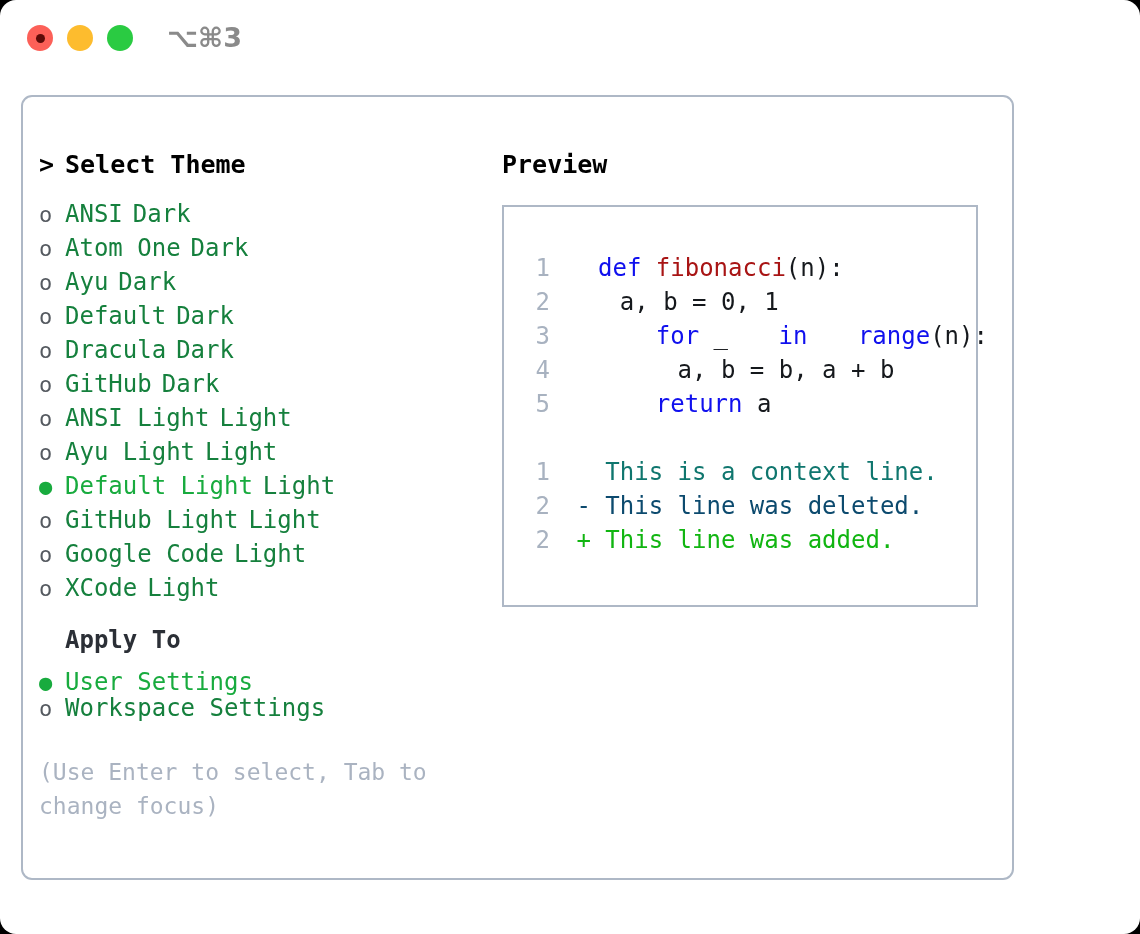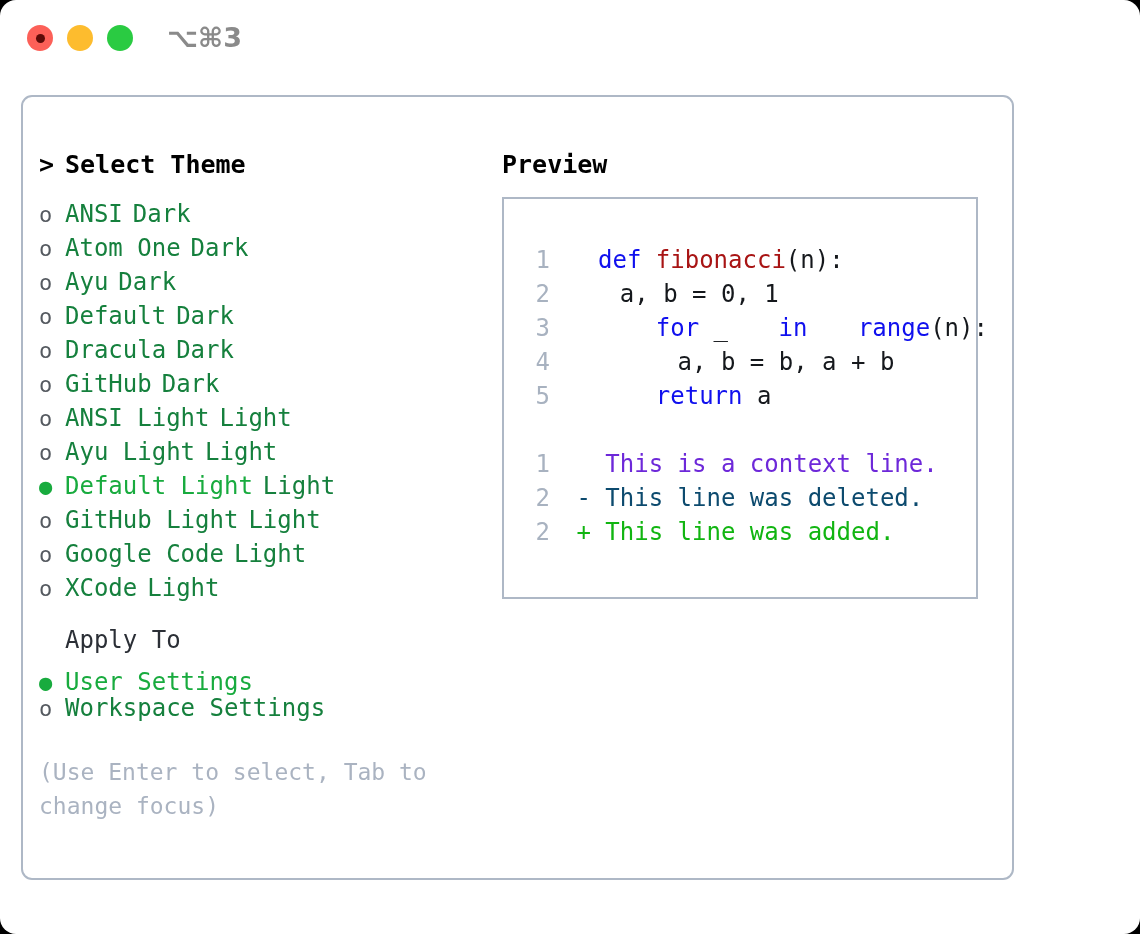--- a/index.html
+++ b/index.html
@@ -126,20 +126,21 @@
   }
   .section-label {
     display: flex;
     align-items: baseline;
     height: 34px;
     line-height: 34px;
     font-size: 24px;
     color: #2b2f36;
     white-space: pre;
     padding-left: 26px;
+    font-weight: bold;
   }
   .spacer { height: 32px; }
   .hint {
     margin-top: 30px;
     font-size: 23px;
     color: #aab3c1;
     line-height: 34px;
     width: 410px;
     white-space: pre-wrap;
   }
@@ -148,21 +149,21 @@
   .right-col {
     position: absolute;
     left: 479px; top: 50px;
     width: 490px;
   }
   .preview-title {
     font-size: 25px;
     font-weight: bold;
     color: #000000;
     line-height: 36px;
-    margin-bottom: 14px;
+    margin-bottom: 22px;
   }
   .preview-box {
     width: 476px;
     height: 402px;
     border: 2px solid #aeb8c6;
     box-sizing: border-box;
     background: #ffffff;
     padding: 44px 0 0 0;
   }
   .code-line {
@@ -177,21 +178,21 @@
     display: inline-block;
     width: 26px;
     text-align: right;
     color: #a8b2c0;
     flex: 0 0 26px;
     margin-right: 12px;
   }
   .kw   { color: #1010ee; margin-left: 36px; }
   .fn   { color: #a81414; }
   .plain{ color: #15181c; }
-  .ctx  { color: #6d28d9; margin-top: 40px; }
+  .ctx  { color: #0f766e; margin-top: 40px; }
   .del  { color: #0c4a6e; }
   .add  { color: #11b511; }
   .blank-line { height: 34px; }
 </style>
 </head>
 <body>
 
 <div class="page">
 
   <div class="titlebar">

